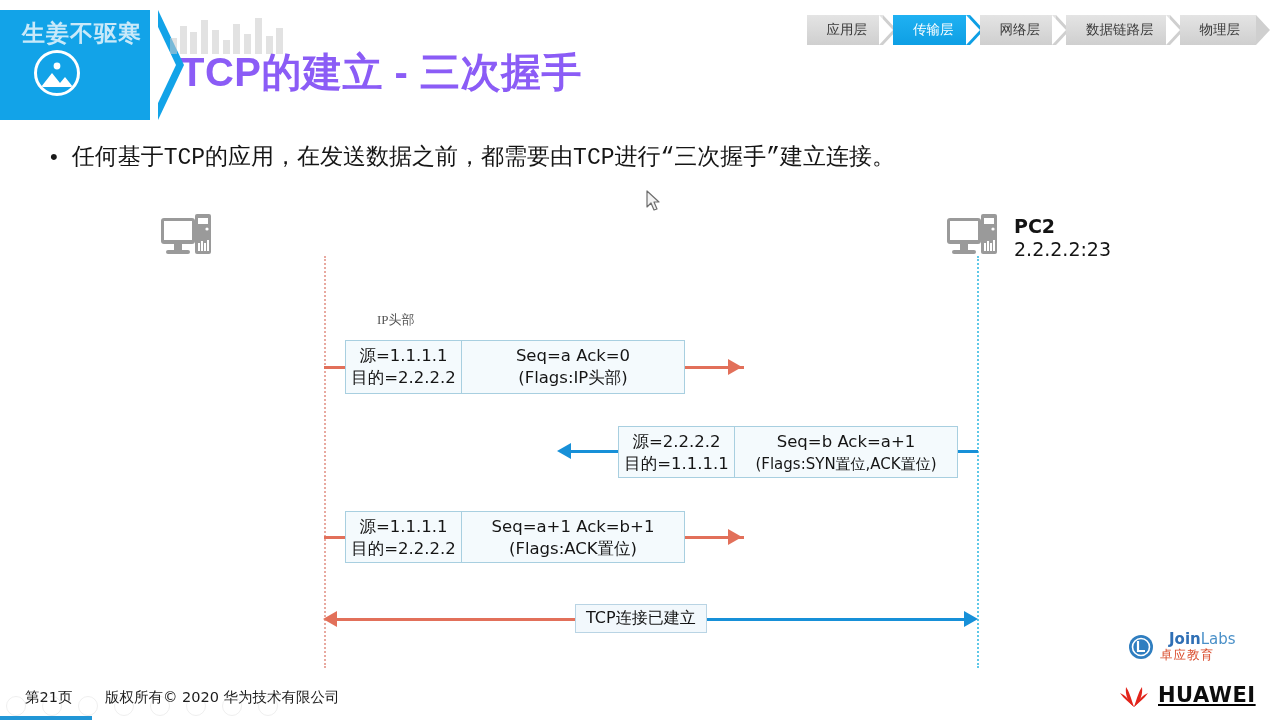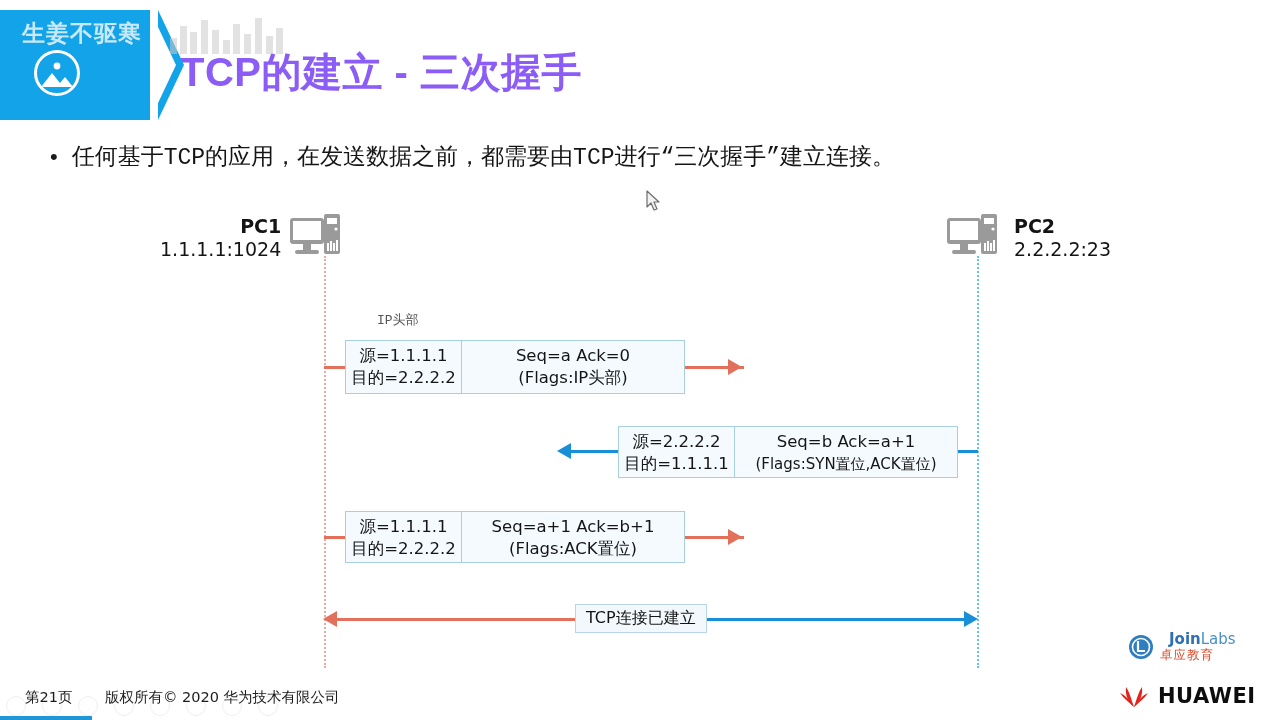--- a/index.html
+++ b/index.html
@@ -105,21 +105,21 @@
            font-family:"DejaVu Sans",sans-serif;}
   #pc1-block .pc-labels{align-items:flex-end;margin-right:8px;}
   #pc2-block .pc-labels{align-items:flex-start;margin-left:8px;}
 
   .lifeline{position:absolute;width:0;border-left-width:2px;border-left-style:dotted;}
   #lifeline-pc1{left:324px;top:256px;height:412px;border-left-color:#e8a9a0;}
   #lifeline-pc2{left:977px;top:256px;height:412px;border-left-color:#5ec8e8;}
 
   .hdr-label{
     position:absolute;font-size:13px;color:#555;white-space:nowrap;
-    font-family:Liberation Mono, monospace;
+    font-family:Liberation Serif, serif;
   }
 
   .packet{
     position:absolute;display:flex;align-items:stretch;
     border:1px solid #a8cfe0;background:#f4fafd;box-sizing:border-box;
   }
   .pkt-cell{
     display:flex;flex-direction:column;align-items:center;justify-content:flex-start;
     padding:4px 10px;box-sizing:border-box;
   }
@@ -165,21 +165,21 @@
   #footer-copy{
     position:absolute;left:105px;top:688px;font-size:14.5px;color:#1b1b1b;
     white-space:nowrap;font-family:"DejaVu Sans",sans-serif;
   }
   #joinlabs-logo{position:absolute;left:1128px;top:632px;display:flex;align-items:center;}
   #joinlabs-text{margin-left:6px;line-height:1;}
   .jl-top{font-size:15px;font-weight:bold;color:#2f6fb5;font-family:"DejaVu Sans",sans-serif;margin-left:9px;}
   .jl-top .labs{color:#4a90c8;font-weight:normal;}
   .jl-bottom{font-size:12.5px;color:#d94b2b;margin-top:2px;letter-spacing:1px;
              font-family:"DejaVu Sans",sans-serif;}
-  #huawei-logo{position:absolute;left:1118px;top:682px;display:flex;align-items:flex-end;}
+  #huawei-logo{position:absolute;left:1118px;top:682px;display:flex;align-items:center;text-decoration:underline;}
   #huawei-text{margin-left:8px;font-size:21px;font-weight:bold;color:#0d0d0d;
                letter-spacing:.5px;font-family:"DejaVu Sans",sans-serif;}
 
   
   #player-bar{
     position:absolute;left:0;bottom:0;width:1280px;height:26px;
   }
   #player-progress{
     position:absolute;left:0;bottom:0;width:92px;height:4px;background:#2196d6;
   }
@@ -220,33 +220,46 @@
         <rect x="76" y="18" width="7" height="20"></rect>
         <rect x="87" y="2" width="7" height="36"></rect>
         <rect x="98" y="20" width="7" height="18"></rect>
         <rect x="108" y="12" width="7" height="26"></rect>
       </g>
     </svg>
   </div>
 
   <div id="slide-title">TCP的建立 - 三次握手</div>
 
+  <div id="layer-nav">
+    <div class="layer-chip">
+      <span>应用层</span>
+    </div>
+    <div class="layer-chip active">
+      <span>传输层</span>
+    </div>
+    <div class="layer-chip">
+      <span>网络层</span>
+    </div>
+    <div class="layer-chip">
+      <span>数据链路层</span>
+    </div>
+    <div class="layer-chip">
+      <span>物理层</span>
+    </div>
+  </div>
 
   <div id="bullet-row">
     <div id="bullet-dot">•</div>
     <div id="bullet-text">任何基于TCP的应用，在发送数据之前，都需要由TCP进行“三次握手”建立连接。</div>
   </div>
 
   <div id="diagram">
 
     <div class="pc-block" id="pc1-block">
-      <div class="pc-labels">
-        <div class="pc-name">PC1</div>
-        <div class="pc-addr">1.1.1.1:1024</div>
-      </div>
       <div>
         <svg width="60" height="48" viewBox="0 0 60 48">
           <g fill="#9a9a9a">
             <rect x="35" y="2" width="16" height="40" rx="2"></rect>
           </g>
           <rect x="38" y="6" width="10" height="6" fill="#ffffff"></rect>
           <circle cx="47" cy="17" r="1.6" fill="#ffffff"></circle>
           <g fill="#ffffff">
             <rect x="38" y="31" width="2" height="8"></rect>
             <rect x="41" y="29" width="2" height="10"></rect>

